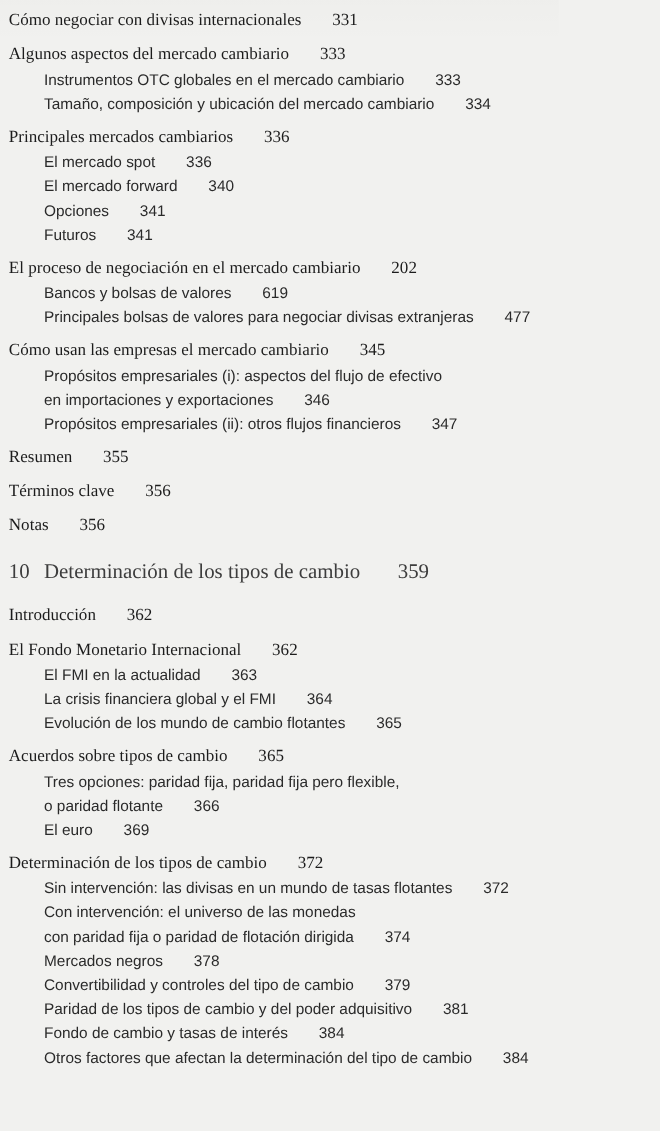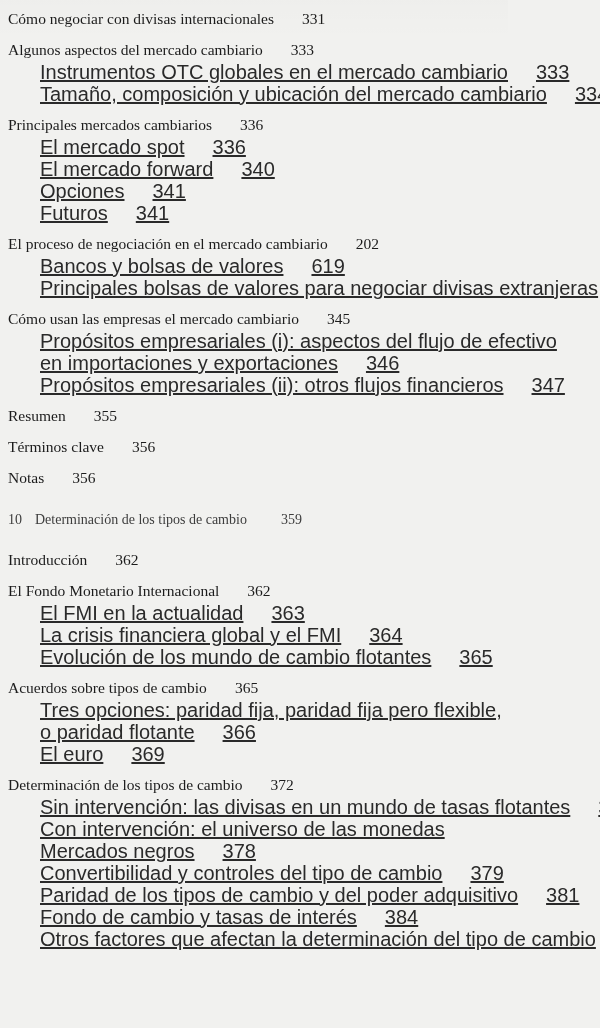--- a/index.html
+++ b/index.html
@@ -28,28 +28,27 @@
   .row.l1 {
     font-family: "Liberation Serif", serif;
     font-size: 15.5px;
     font-weight: 500;
     color: #1c1c1c;
     margin-top: 9px;
   }
   .toc > .row:first-child { margin-top: 0; }
   .row.l2 {
     font-family: "Liberation Sans", sans-serif;
-    font-size: 20px;
+    font-size: 14px;
     color: #2a2a2a;
     padding-left: 32px;
-    text-decoration: underline;
   }
   .row.chapter {
     font-family: "Liberation Serif", serif;
-    font-size: 14px;
+    font-size: 19px;
     color: #3d3d3d;
     margin-top: 18px;
     margin-bottom: 16px;
     line-height: 26px;
   }
   .ch-num { margin-right: 13px; }
   .pg { margin-left: 28px; }
   .row.chapter .pg { margin-left: 34px; }
 </style>
 </head>
@@ -82,19 +81,20 @@
       <div class="row l2"><span class="txt">El FMI en la actualidad</span><span class="pg">363</span></div>
       <div class="row l2"><span class="txt">La crisis financiera global y el FMI</span><span class="pg">364</span></div>
       <div class="row l2"><span class="txt">Evolución de los mundo de cambio flotantes</span><span class="pg">365</span></div>
       <div class="row l1"><span class="txt">Acuerdos sobre tipos de cambio</span><span class="pg">365</span></div>
       <div class="row l2"><span class="txt">Tres opciones: paridad fija, paridad fija pero flexible,</span></div>
       <div class="row l2"><span class="txt">o paridad flotante</span><span class="pg">366</span></div>
       <div class="row l2"><span class="txt">El euro</span><span class="pg">369</span></div>
       <div class="row l1"><span class="txt">Determinación de los tipos de cambio</span><span class="pg">372</span></div>
       <div class="row l2"><span class="txt">Sin intervención: las divisas en un mundo de tasas flotantes</span><span class="pg">372</span></div>
       <div class="row l2"><span class="txt">Con intervención: el universo de las monedas</span></div>
+      <div class="row l2"><span class="txt">con paridad fija o paridad de flotación dirigida</span><span class="pg">374</span></div>
       <div class="row l2"><span class="txt">Mercados negros</span><span class="pg">378</span></div>
       <div class="row l2"><span class="txt">Convertibilidad y controles del tipo de cambio</span><span class="pg">379</span></div>
       <div class="row l2"><span class="txt">Paridad de los tipos de cambio y del poder adquisitivo</span><span class="pg">381</span></div>
       <div class="row l2"><span class="txt">Fondo de cambio y tasas de interés</span><span class="pg">384</span></div>
       <div class="row l2"><span class="txt">Otros factores que afectan la determinación del tipo de cambio</span><span class="pg">384</span></div>
     </div>
 </div>
 
 </body></html>

